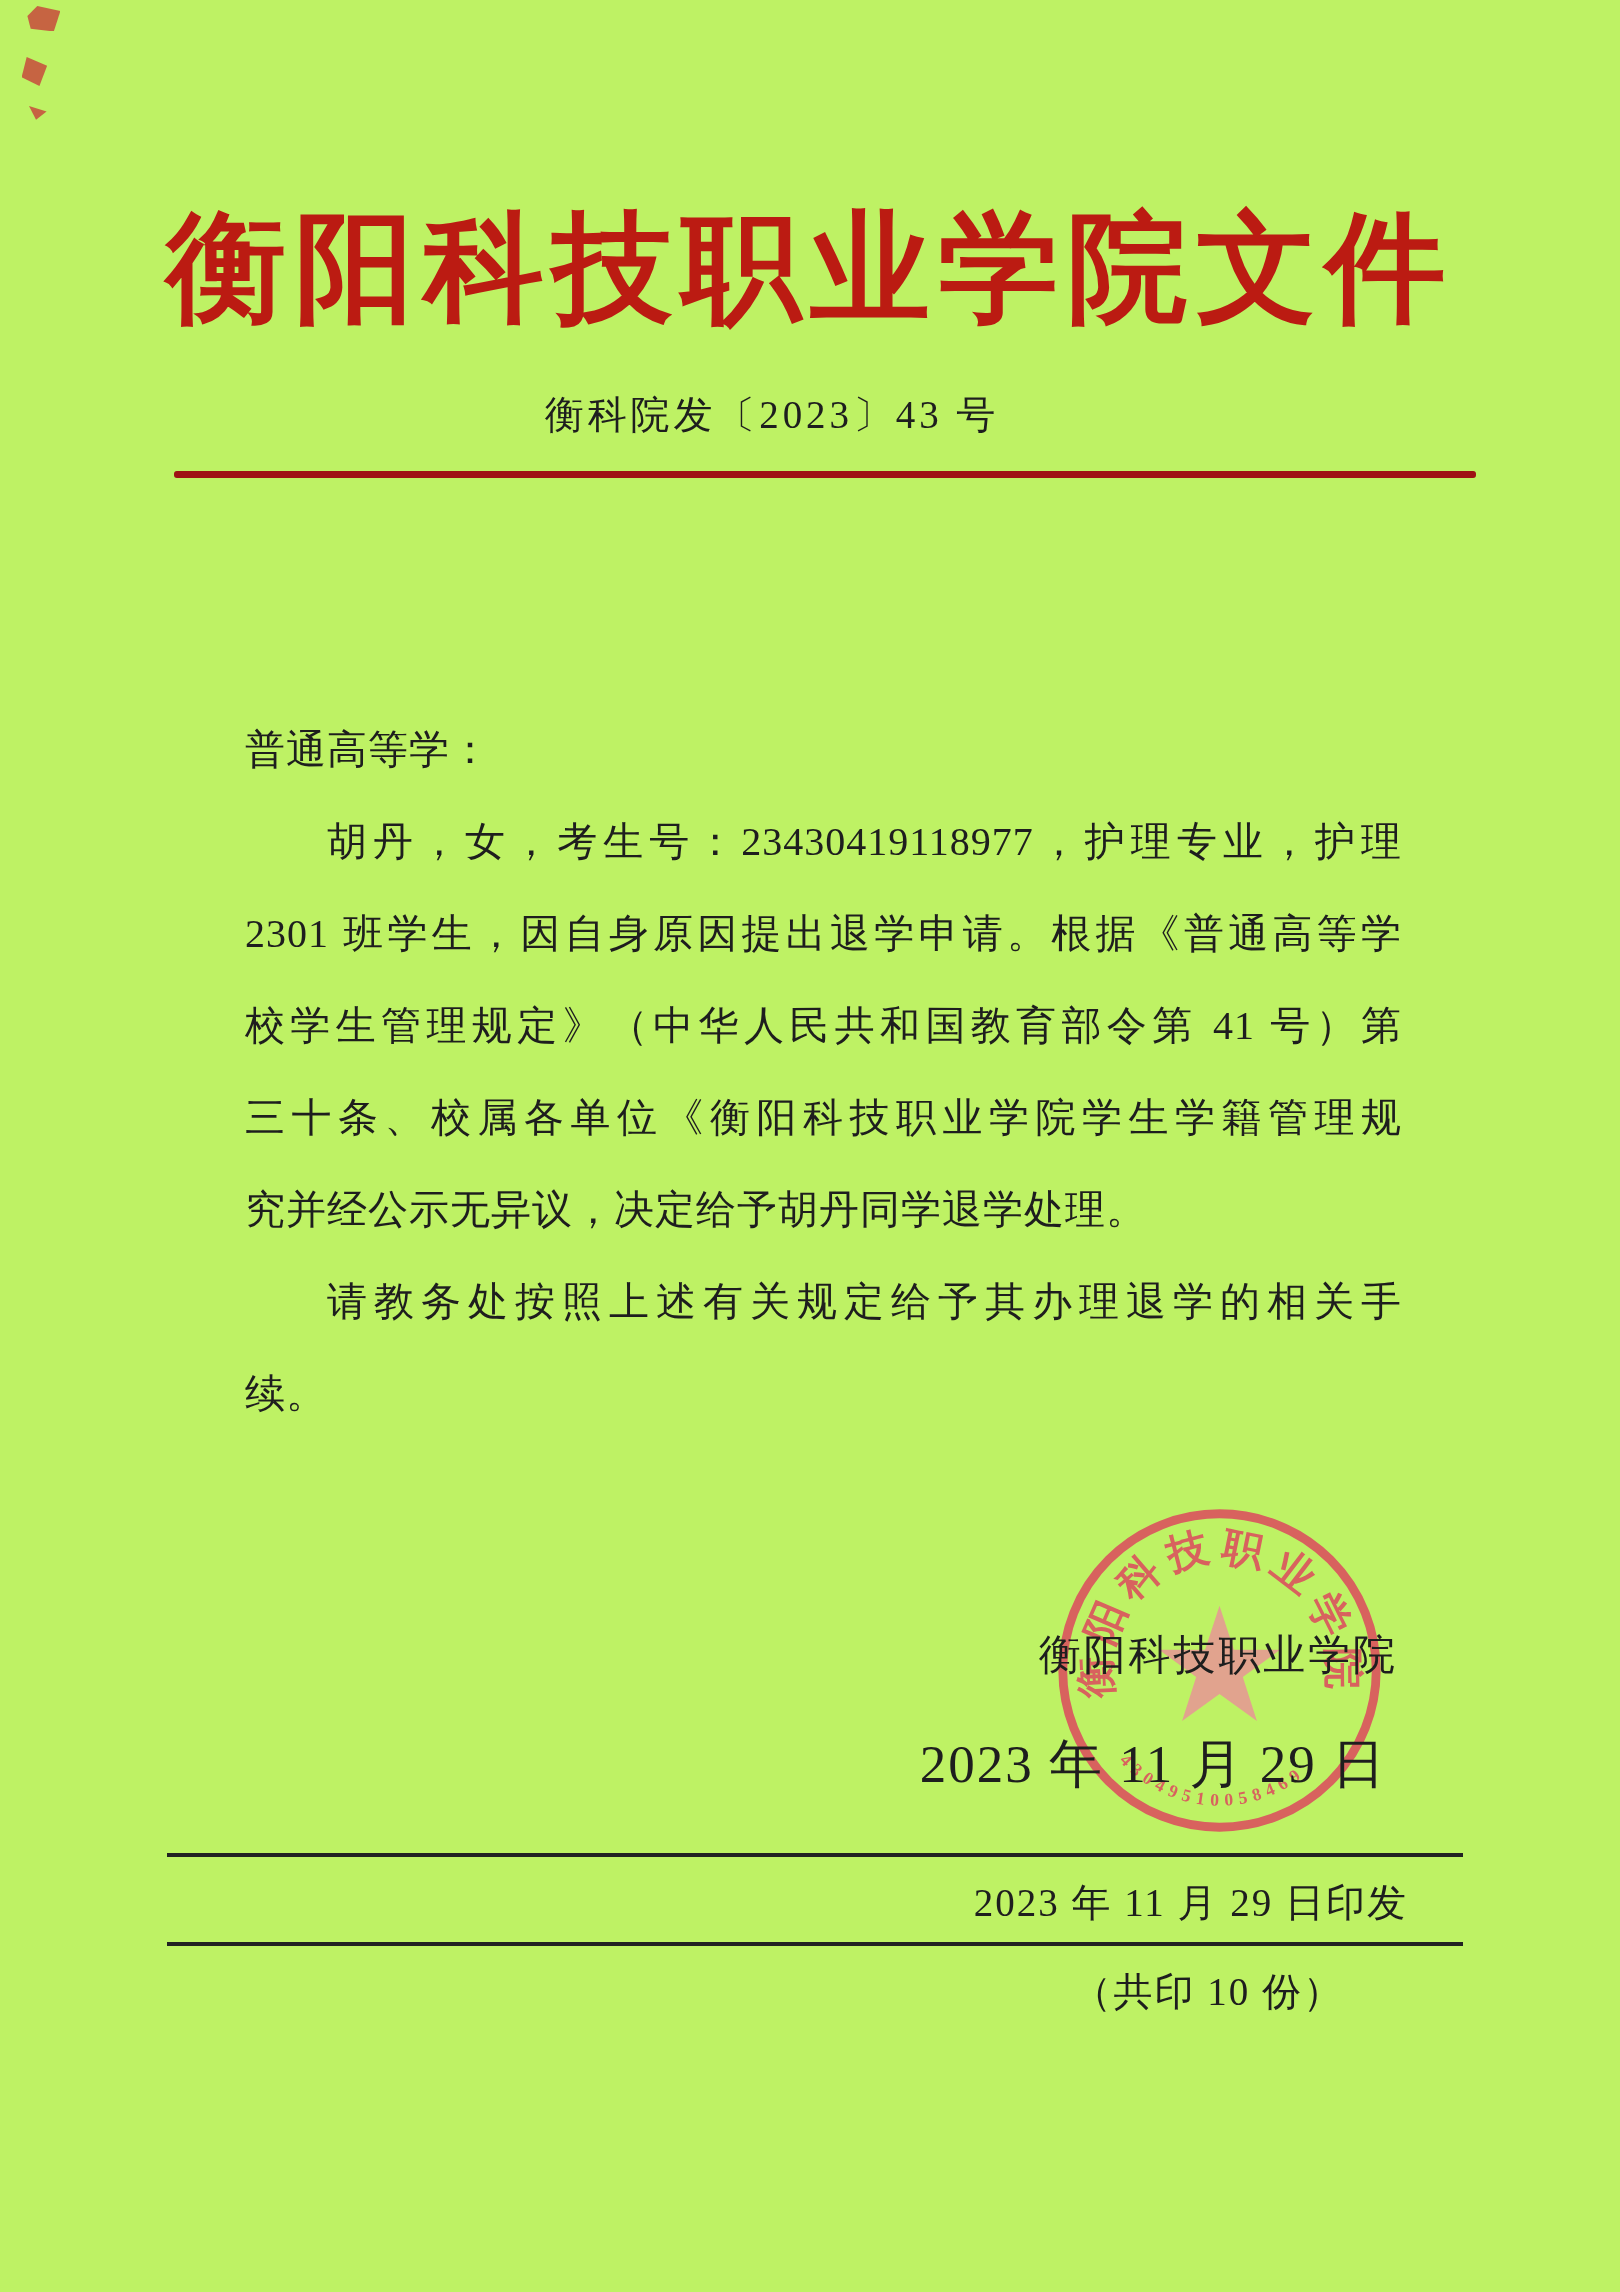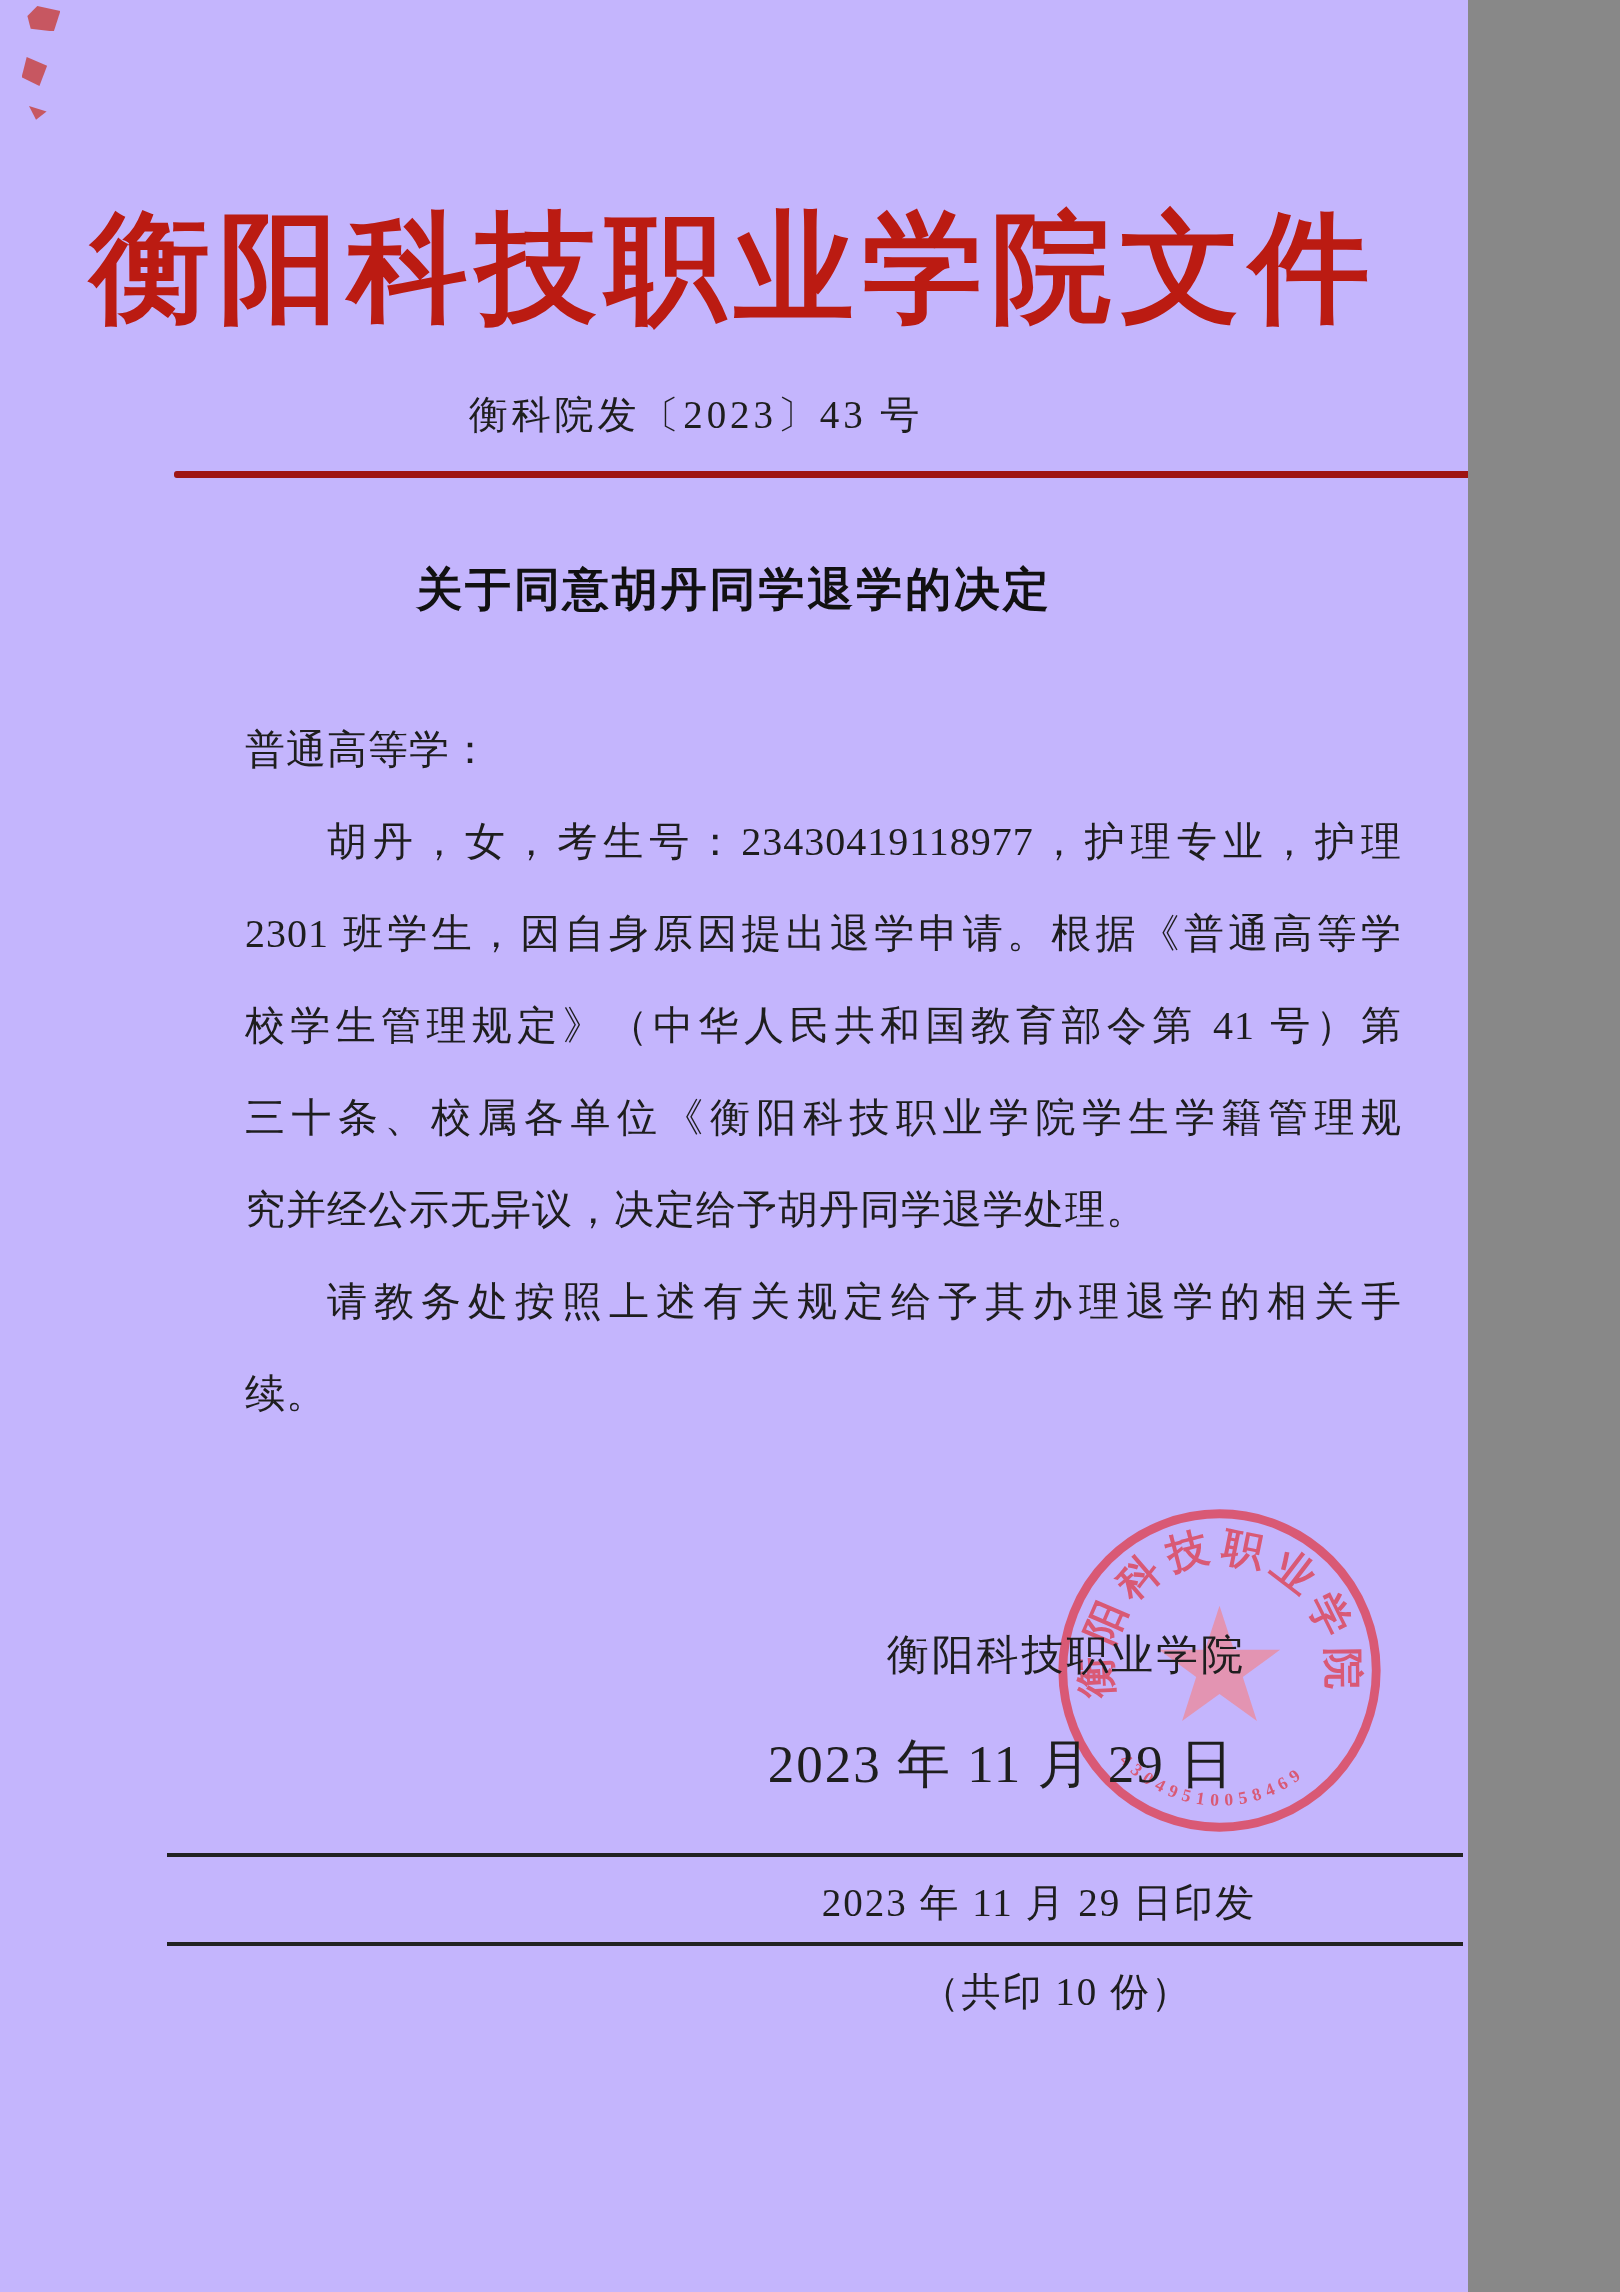--- a/index.html
+++ b/index.html
@@ -1,19 +1,19 @@
 <!DOCTYPE html>
 <html><head>
 <meta charset="utf-8">
 <style>
   html,body{margin:0;padding:0;background:#888;}
   .page{
     position:relative;
-    width:1468px;height:2293px;
-    background:#c4b5fd;
+    width:1620px;height:2293px;
+    background:#bef264;
     overflow:hidden;
     font-family:"Liberation Serif","DejaVu Serif",serif;
     color:#1e1e1e;
   }
   
   .artifact{position:absolute;background:#c8403a;opacity:.8;}
   .a1{left:27.4px;top:5.9px;width:33px;height:25.5px;clip-path:polygon(0 40%,30% 0,100% 20%,80% 100%,10% 90%);}
   .a2{left:21.6px;top:57px;width:25.5px;height:29px;clip-path:polygon(20% 0,100% 30%,70% 100%,0 70%);}
   .a3{left:29px;top:106px;width:17.6px;height:13.7px;clip-path:polygon(0 0,100% 40%,40% 100%);}
 
@@ -88,21 +88,20 @@
   <div class="artifact a1"></div>
   <div class="artifact a2"></div>
   <div class="artifact a3"></div>
 
   <div class="org-title">衡阳科技职业学院文件</div>
 
   <div class="doc-number">衡科院发〔2023〕43 号</div>
 
   <div class="red-divider"></div>
 
-  <div class="doc-title">关于同意胡丹同学退学的决定</div>
 
   <div class="body-block">
     <div class="bline">普通高等学：</div>
     <div class="bline just indent">胡丹，女，考生号：23430419118977，护理专业，护理</div>
     <div class="bline just">2301 班学生，因自身原因提出退学申请。根据《普通高等学</div>
     <div class="bline just">校学生管理规定》（中华人民共和国教育部令第 41 号）第</div>
     <div class="bline just">三十条、校属各单位《衡阳科技职业学院学生学籍管理规</div>
     <div class="bline">究并经公示无异议，决定给予胡丹同学退学处理。</div>
     <div class="bline just indent">请教务处按照上述有关规定给予其办理退学的相关手</div>
     <div class="bline">续。</div>

